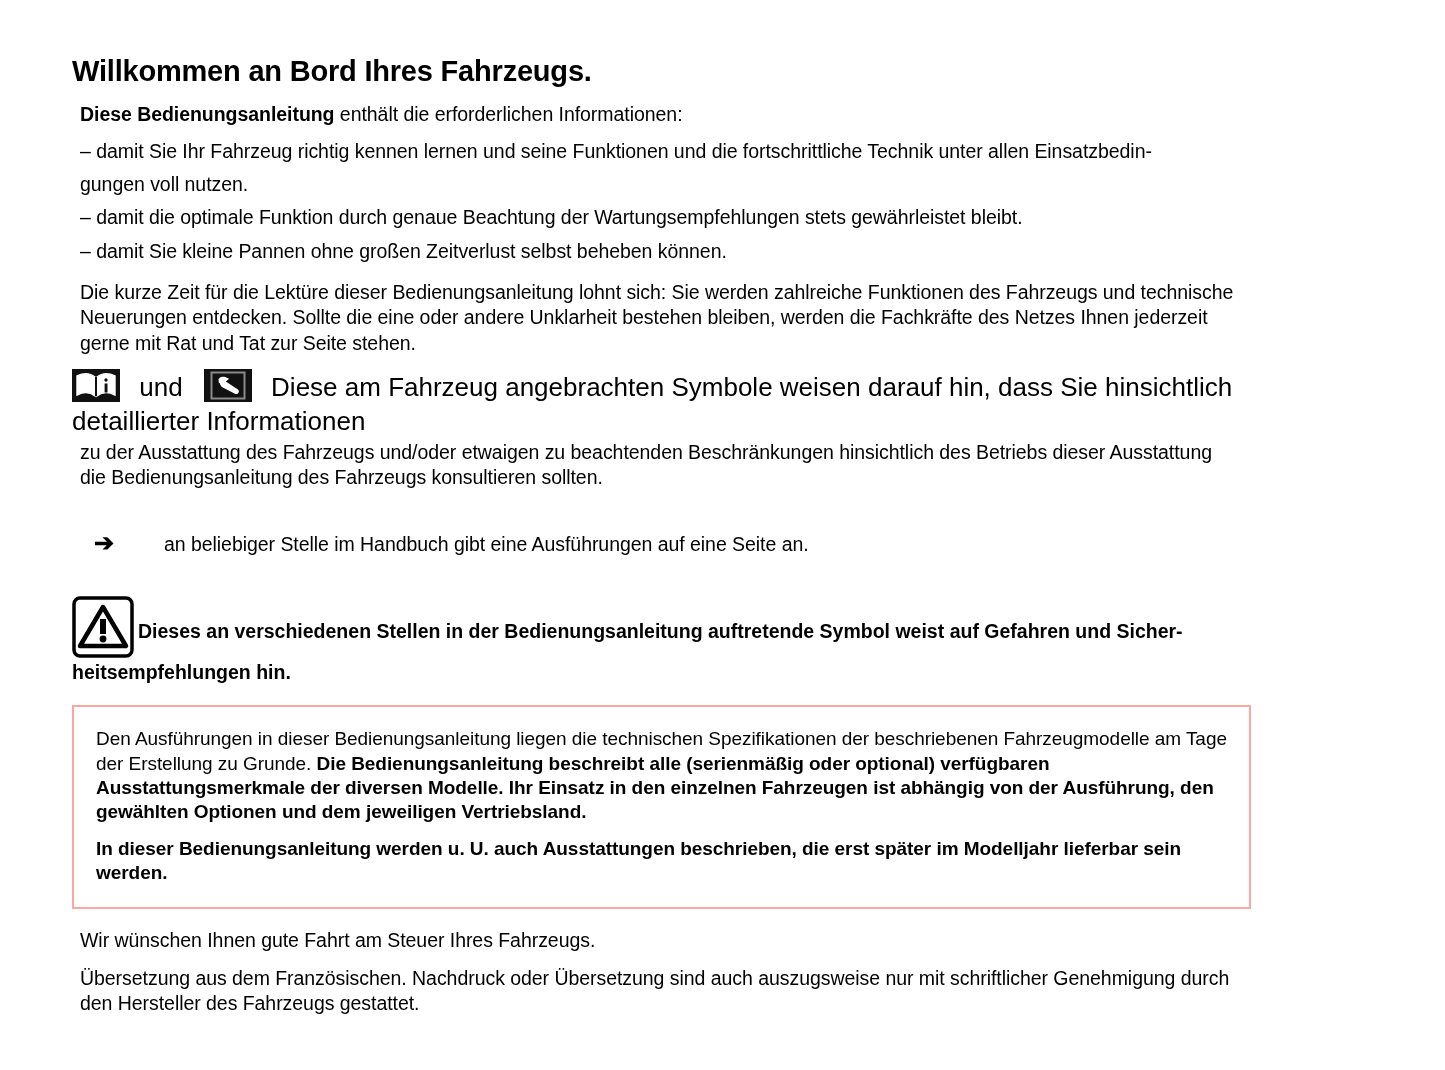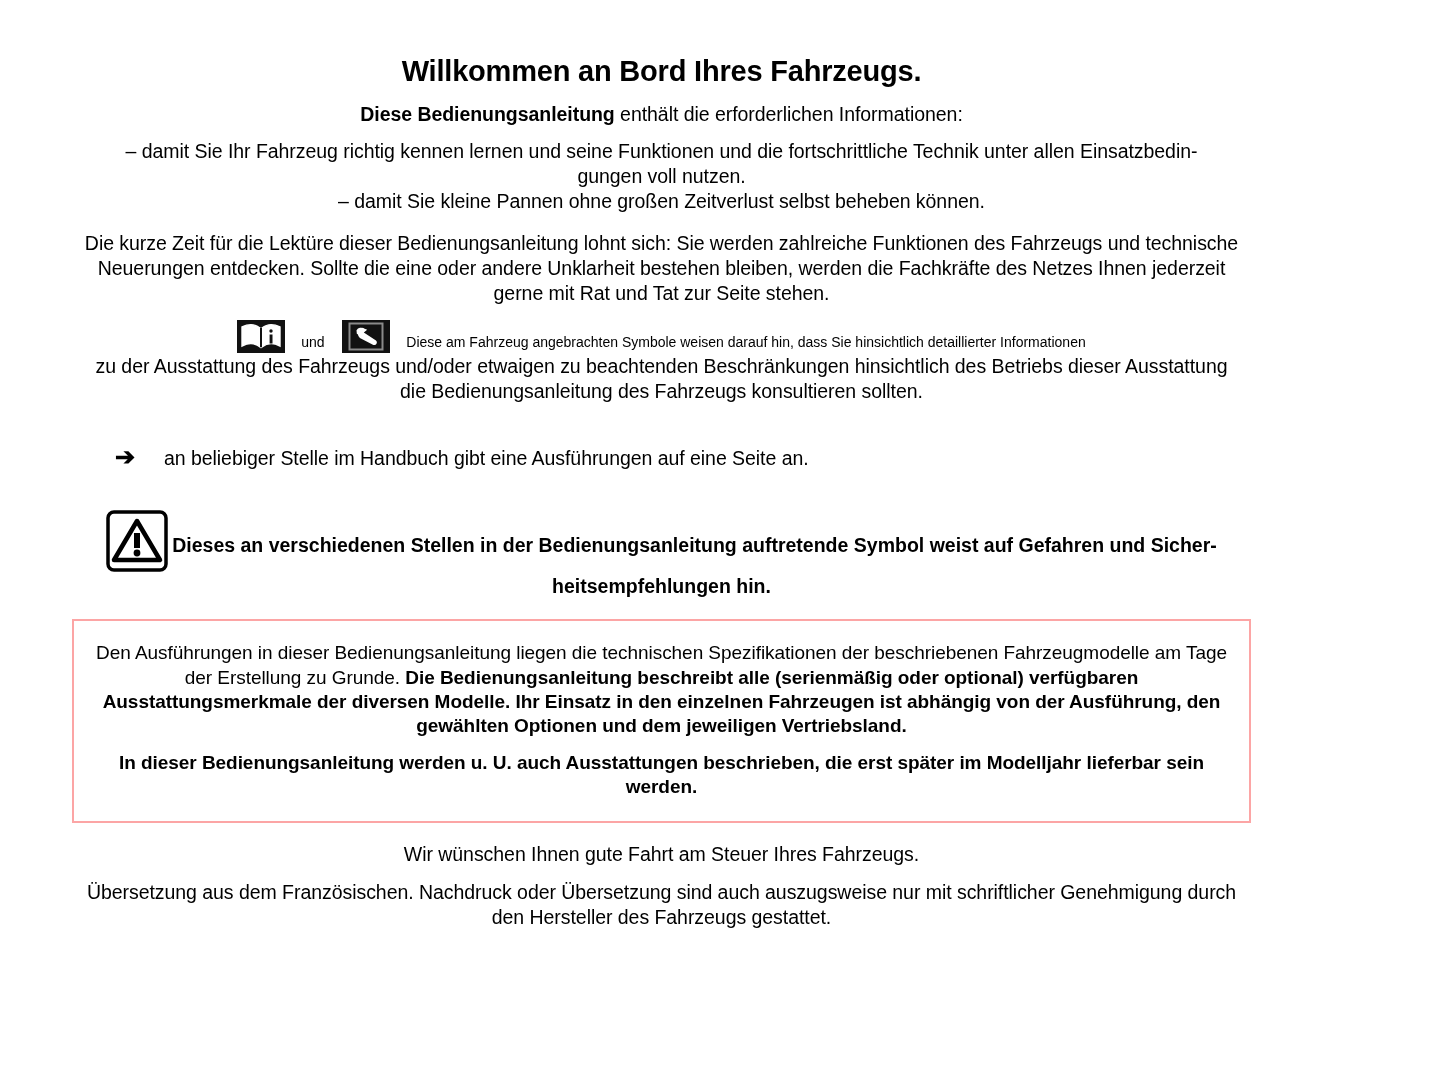--- a/index.html
+++ b/index.html
@@ -13,21 +13,20 @@
     font-family: "Liberation Sans", sans-serif;
     color: #000000;
     -webkit-font-smoothing: antialiased;
   }
   .page {
     position: relative;
     width: 1323px;
     height: 1070px;
     box-sizing: border-box;
     padding: 55px 72px 4px 72px;
-    text-align: center;
   }
   .doc-title {
     font-size: 29px;
     font-weight: bold;
     letter-spacing: -0.2px;
     margin: 0 0 14px 0;
     line-height: 1.15;
   }
   p {
     margin: 8px;
@@ -35,21 +34,21 @@
     line-height: 1.30;
     letter-spacing: -0.05px;
   }
   .intro {
     margin-bottom: 11px;
   }
   .bullets {
     margin-bottom: 16px;
   }
   .bullets p {
-    margin: 0;
+    margin: 8px;
   }
   .para-block {
     margin-bottom: 13px;
   }
   b, .b {
     font-weight: bold;
   }
 
   
   .icon-inline {
@@ -82,21 +81,21 @@
     font-weight: bold;
     line-height: 1;
   }
 
   
   .symbols-row {
     margin-bottom: 0px;
   }
   .symbols-row .lead {
     display: block;
-    font-size: 14px;
+    font-size: 26px;
     line-height: 1.30;
   }
   .und-word {
     padding: 0 12px 0 10px;
   }
   .symbols-tail {
     padding-left: 10px;
   }
   .symbols-cont {
     margin-top: 1px;
@@ -144,20 +143,21 @@
 
 <div class="page">
 
   <h1 class="doc-title">Willkommen an Bord Ihres Fahrzeugs.</h1>
 
   <p class="intro"><b>Diese Bedienungsanleitung</b><span> enthält die erforderlichen Informationen:</span></p>
 
   <div class="bullets">
     <p>– damit Sie Ihr Fahrzeug richtig kennen lernen und seine Funktionen und die fortschrittliche Technik unter allen Einsatzbedin-</p>
     <p>gungen voll nutzen.</p>
+    <p>– damit die optimale Funktion durch genaue Beachtung der Wartungsempfehlungen stets gewährleistet bleibt.</p>
     <p>– damit Sie kleine Pannen ohne großen Zeitverlust selbst beheben können.</p>
   </div>
 
   <p class="para-block">Die kurze Zeit für die Lektüre dieser Bedienungsanleitung lohnt sich: Sie werden zahlreiche Funktionen des Fahrzeugs und technische Neuerungen entdecken. Sollte die eine oder andere Unklarheit bestehen bleiben, werden die Fachkräfte des Netzes Ihnen jederzeit gerne mit Rat und Tat zur Seite stehen.</p>
 
 
   <div class="symbols-row">
     <span class="lead">
       <span class="icon-inline book-icon">
         <svg width="48" height="33" viewBox="0 0 48 33" xmlns="http://www.w3.org/2000/svg">

